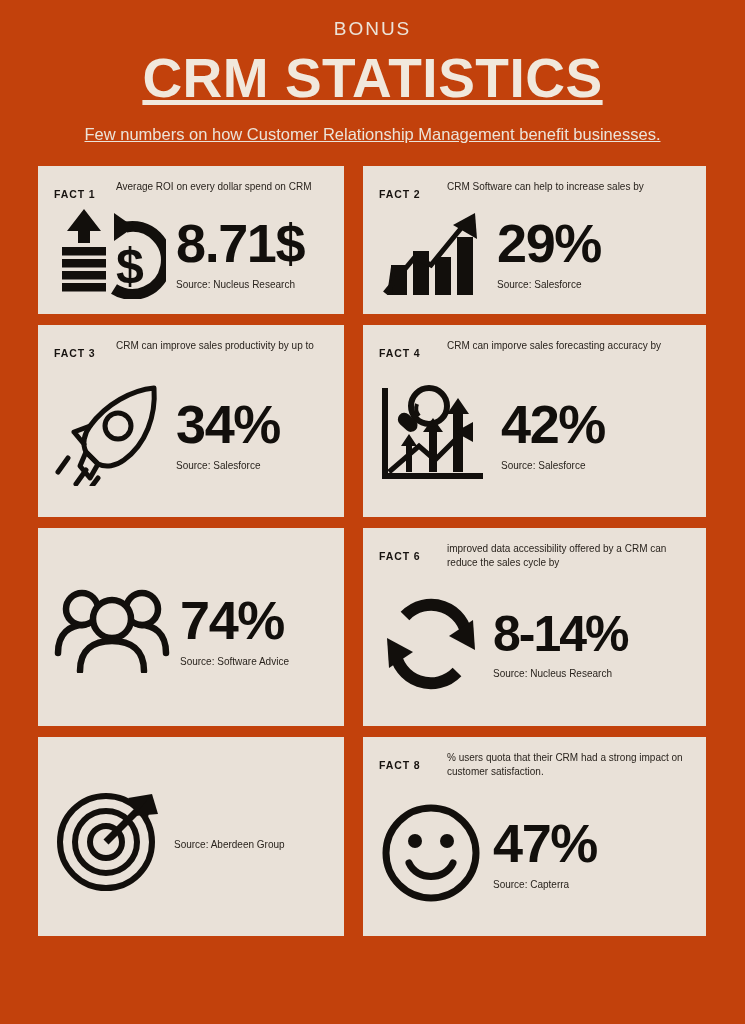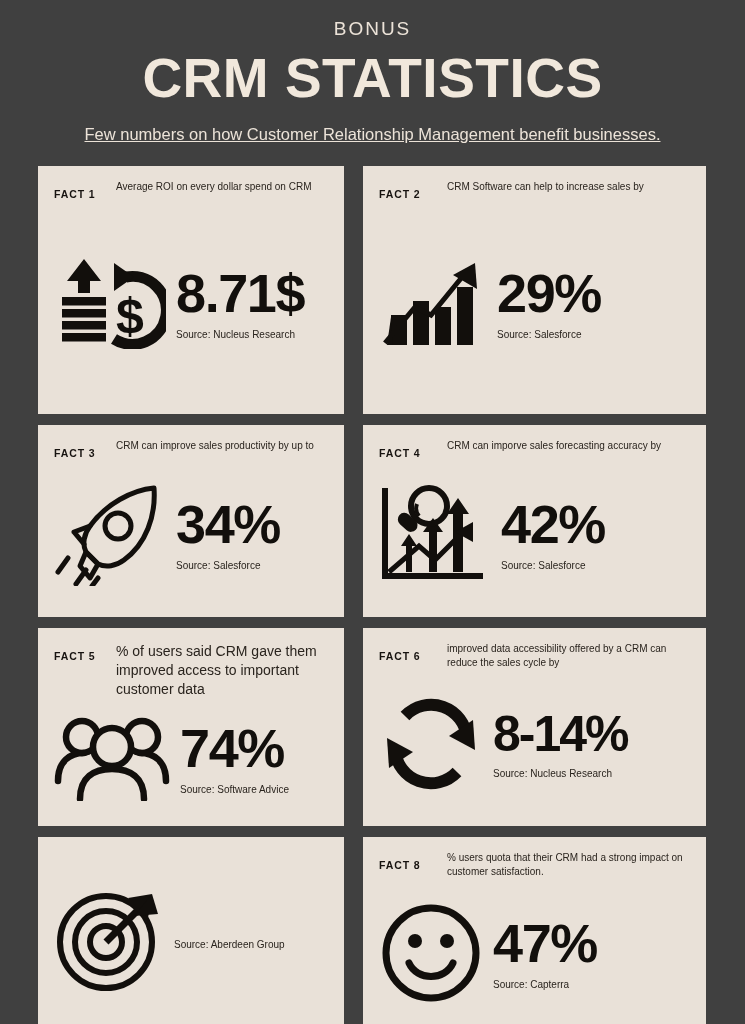--- a/index.html
+++ b/index.html
@@ -8,21 +8,21 @@
     width: 745px;
     height: 1024px;
     background: #0d0b09;
     font-family: "Liberation Sans", sans-serif;
     overflow: hidden;
   }
 
   .poster {
     width: 745px;
     height: 1024px;
-    background: #404040;
+    background: #c2410c;
     position: relative;
   }
 
   
   .header {
     text-align: center;
     padding: 18px 40px 0 40px;
   }
   .eyebrow {
     color: #ece3d8;
@@ -31,20 +31,21 @@
     font-weight: 400;
     line-height: 1.2;
   }
   .main-title {
     color: #f1e8dc;
     font-size: 55px;
     font-weight: 700;
     letter-spacing: 0.5px;
     line-height: 1.12;
     margin-top: 7px;
+    text-decoration: underline;
   }
   .subtitle {
     color: #ece3d8;
     font-size: 16.5px;
     font-weight: 400;
     line-height: 1.45;
     margin-top: 14px;
     padding: 0 42px;
     text-decoration: underline;
   }
@@ -59,21 +60,21 @@
     row-gap: 11px;
   }
 
   .card {
     background: #e9e1d8;
     padding: 14px 16px 10px 16px;
     display: flex;
     flex-direction: column;
     position: relative;
   }
-  .card.r1 { height: 248px; }
+  .card.r1 { height: 148px; }
   .card.r2 { height: 192px; }
   .card.r3 { height: 198px; }
   .card.r4 { height: 199px; }
 
   .card-top {
     display: flex;
     align-items: flex-start;
     gap: 10px;
   }
   .fact-label {
@@ -254,24 +255,20 @@
           </svg>
         </div>
         <div class="stat-block">
           <div class="stat-value">42%</div>
           <div class="stat-source">Source: Salesforce</div>
         </div>
       </div>
     </div>
 
     <div class="card r3">
-      <div class="card-top">
-        <div class="fact-label">FACT 5</div>
-        <div class="fact-text small">% of users said CRM gave them improved access to important customer data</div>
-      </div>
       <div class="card-body">
         <div class="icon-wrap">
           <svg width="116" height="86" viewBox="0 0 116 86">
             <g fill="none" stroke="#120f0c" stroke-width="6.5" stroke-linecap="round">
               <circle cx="28" cy="22" r="16"></circle>
               <path d="M4 66 C4 46 16 38 30 38"></path>
               <circle cx="88" cy="22" r="16"></circle>
               <path d="M112 66 C112 46 100 38 86 38"></path>
               <circle cx="58" cy="32" r="19" fill="#e9e1d8"></circle>
               <path d="M26 84 C26 62 40 54 58 54 C76 54 90 62 90 84"></path>

